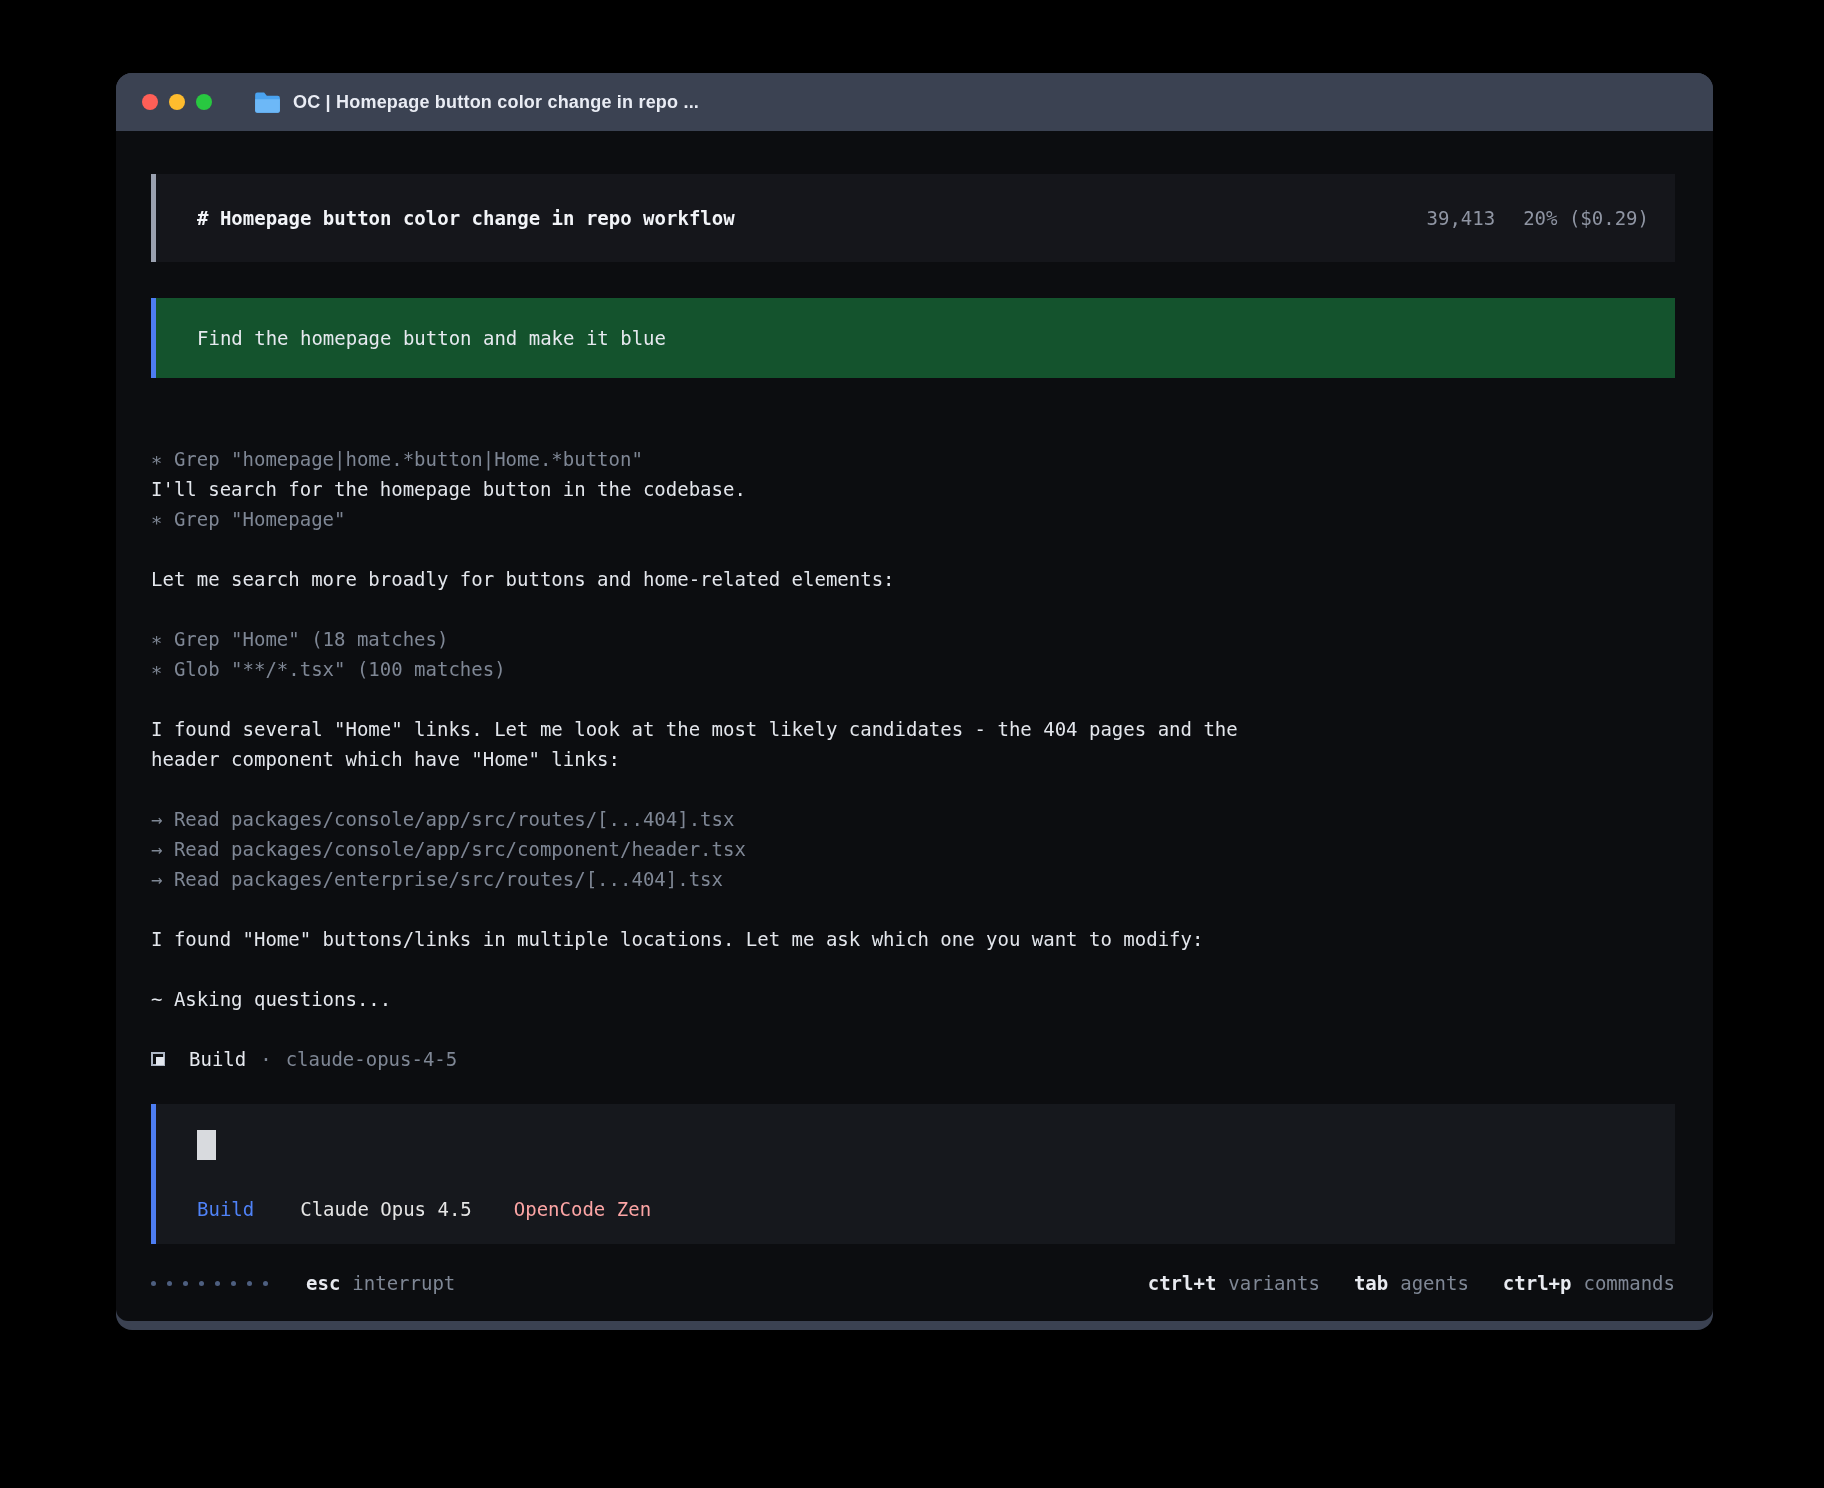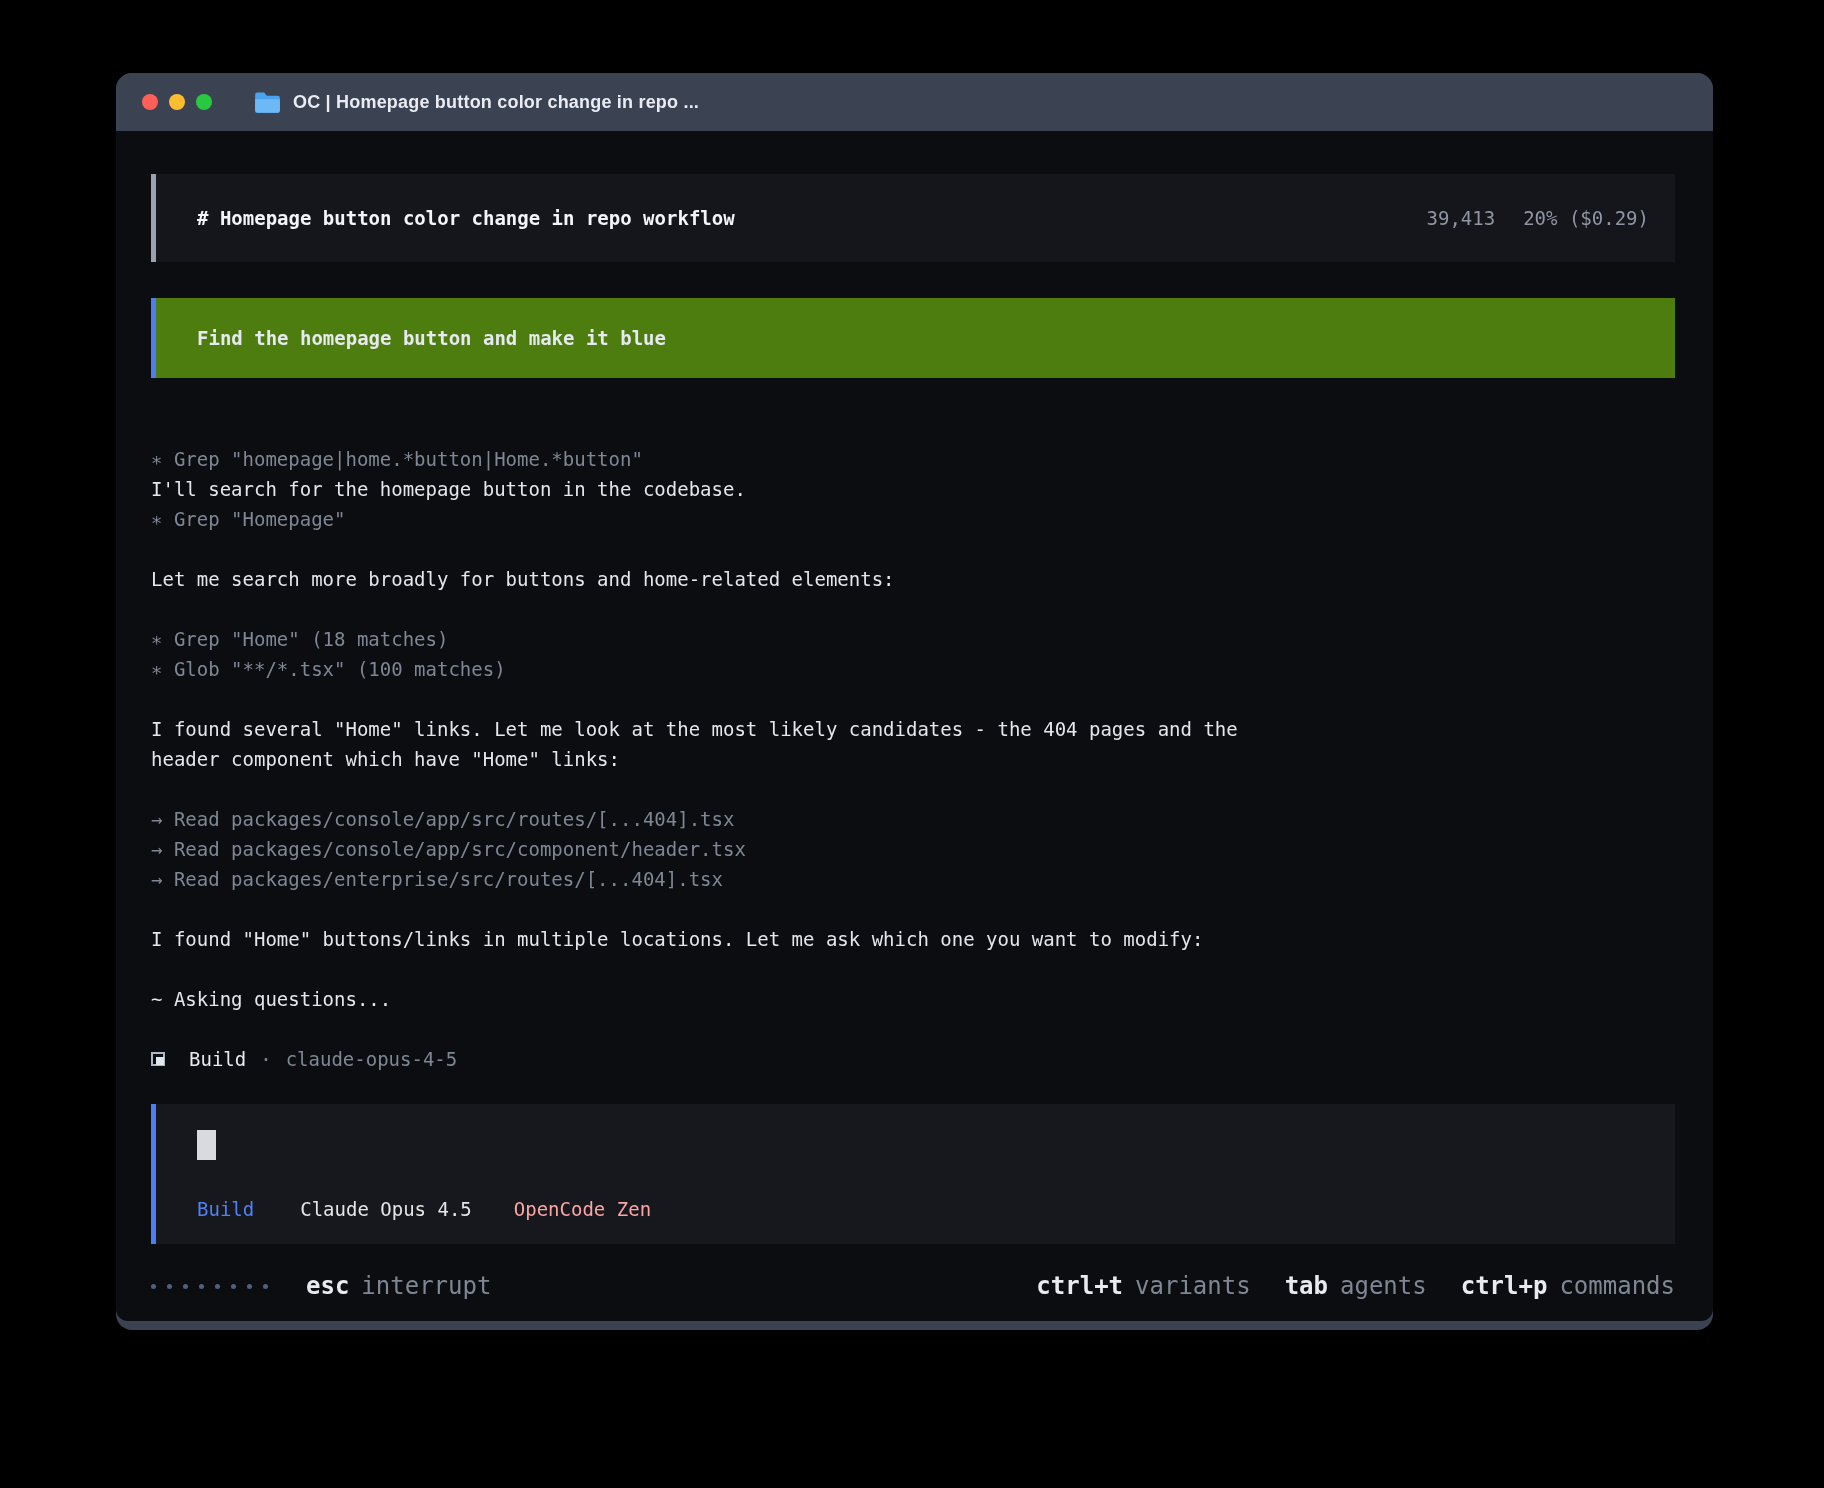--- a/index.html
+++ b/index.html
@@ -47,26 +47,25 @@
     background:#15161b; border-left:5px solid #9aa1b0;
     height:88px; flex:0 0 88px;
     display:flex; align-items:center; justify-content:space-between;
     padding:0 26px 0 41px;
   }
   .hdr-title { font-weight:bold; color:#f2f4f8; }
   .hdr-stats { color:#8f95a3; display:flex; gap:28px; }
 
   .user-block {
     margin-top:36px;
-    background:#4d7c0f; border-left:5px solid #4d7df2;
+    background:#14532d; border-left:5px solid #4d7df2;
     height:80px; flex:0 0 80px;
     display:flex; align-items:center;
     padding:0 26px 0 41px;
     color:#e6e9ef;
-    font-weight:bold;
   }
 
   .transcript { margin-top:36px; line-height:30px; }
   .line.txt { color:#e3e6ec; white-space:pre-wrap; }
   .line.tool { color:#7f8795; white-space:pre; }
   .para { margin-top:30px; }
 
   .agent-row { margin-top:30px; display:flex; align-items:center; line-height:30px; }
   .agent-icon {
     width:14px; height:14px; border:2px solid #aeb6c4; display:inline-block;
@@ -88,21 +87,21 @@
   }
   .cursor { width:19px; height:30px; background:#d8dade; display:inline-block; }
   .input-status { display:flex; align-items:center; }
   .mode-label { color:#4f82f7; margin-right:46px; }
   .model-label { color:#e5e5e5; margin-right:42px; }
   .provider-label { color:#fca5a5; }
 
   .footer {
     margin-top:28px;
     display:flex; align-items:center; justify-content:space-between;
-    font-size:24px;
+    font-size:19px;
   }
   .footer-left { display:flex; align-items:center; }
   .spinner { display:flex; gap:11px; align-items:center; margin-right:38px; }
   .dot { width:5px; height:5px; border-radius:50%; background:#4e5f80; }
   .key { color:#e8eaf0; font-weight:bold; }
   .hint-label { color:#7f8795; margin-left:12px; }
   .footer-right { display:flex; align-items:center; gap:34px; }
   .hint { display:flex; align-items:center; }
 </style>
 </head>

